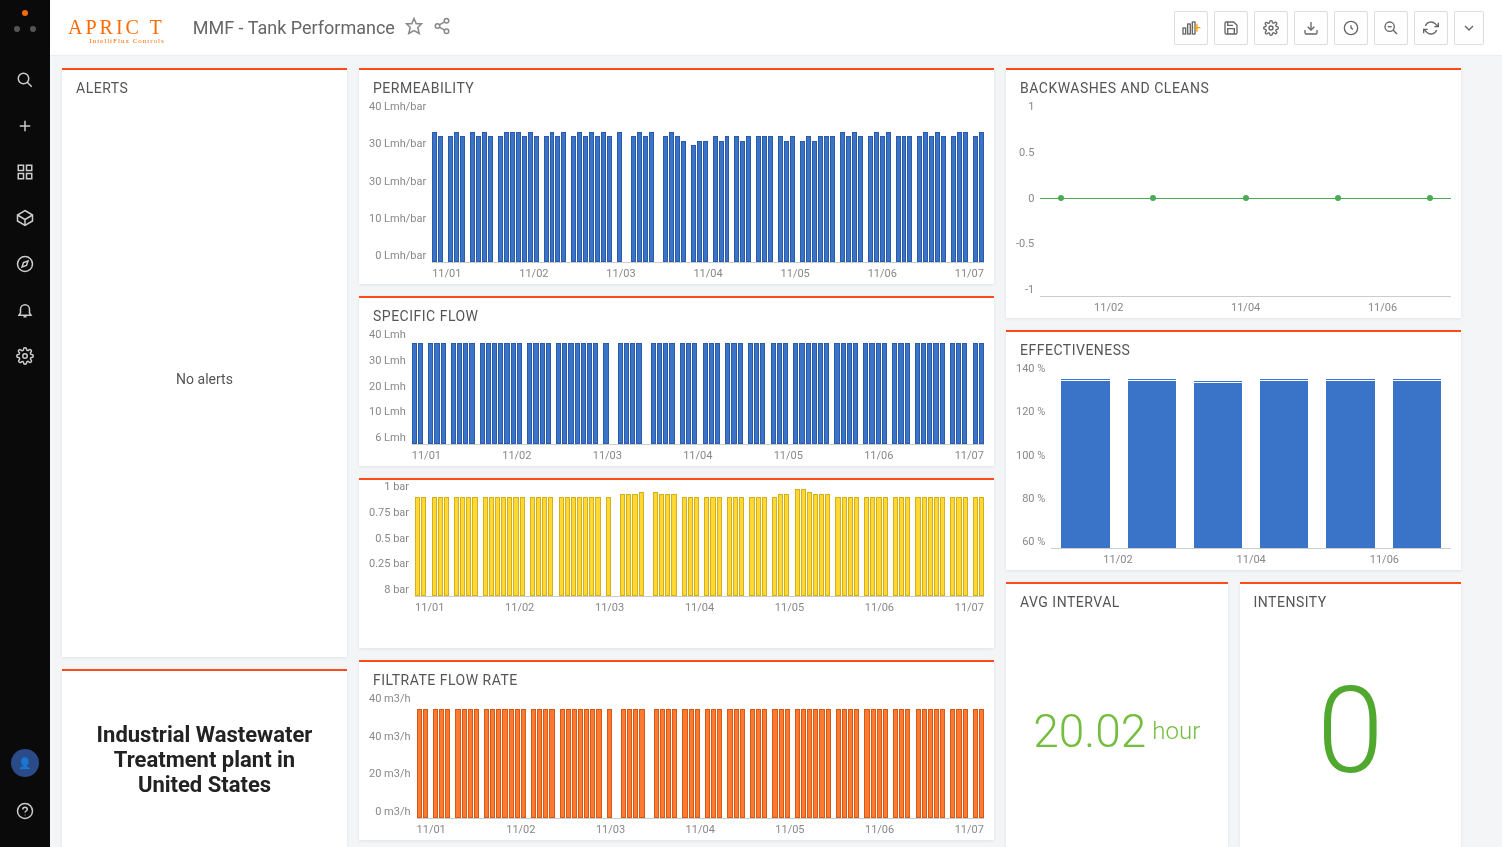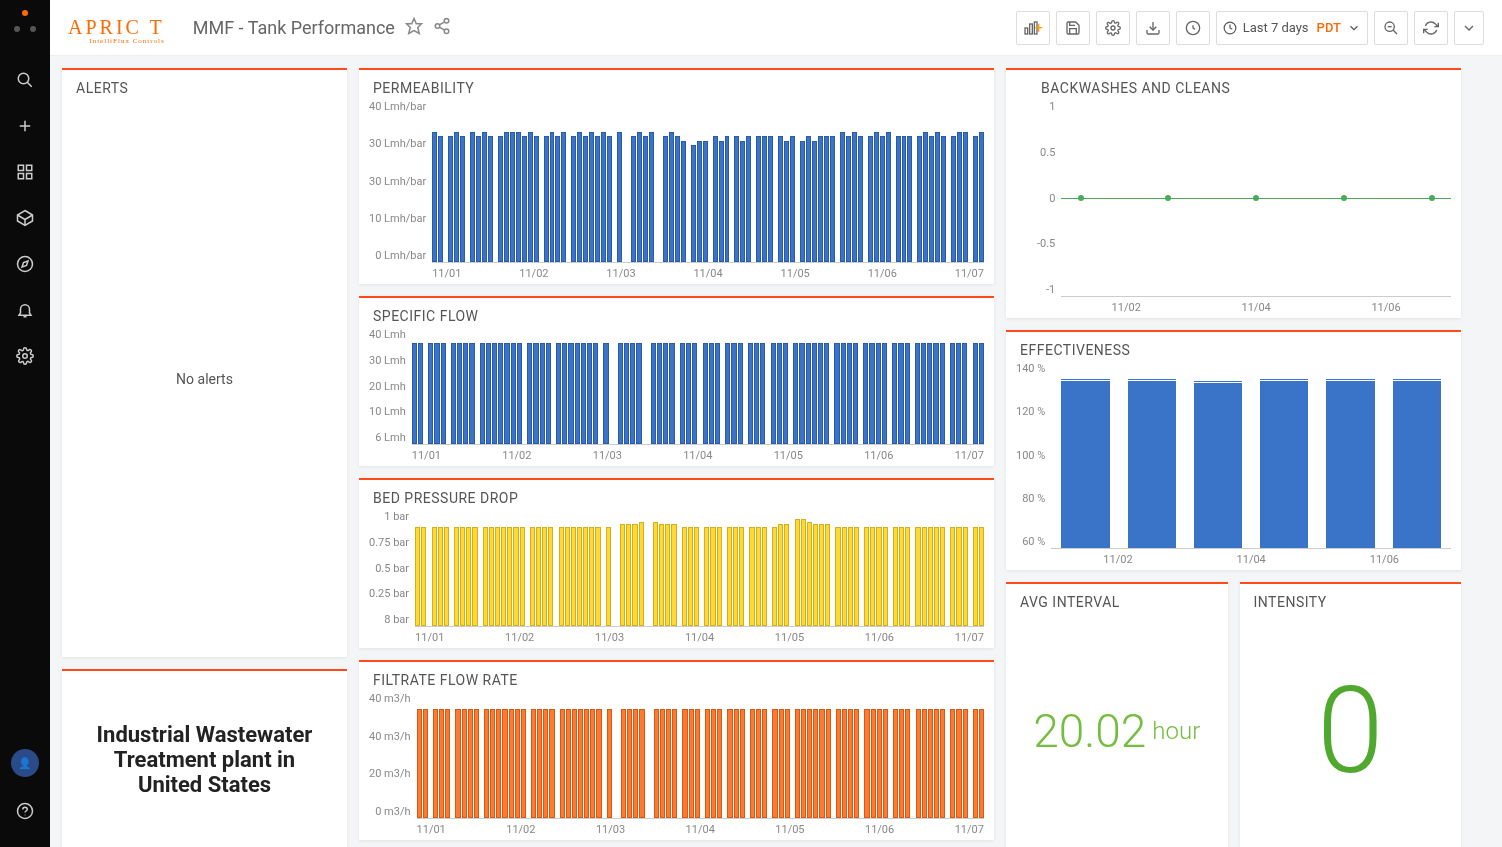--- a/index.html
+++ b/index.html
@@ -183,31 +183,20 @@
               <polyline points="7 10 12 15 17 10"></polyline>
               <line x1="12" y1="15" x2="12" y2="3"></line>
             </svg>
           </div>
         <div class="tb-btn">
             <svg viewBox="0 0 24 24" fill="none" stroke="currentColor" stroke-width="2">
               <circle cx="12" cy="12" r="10"></circle>
               <polyline points="12 8 12 12 15 14"></polyline>
             </svg>
           </div>
-        <div class="tb-btn time-picker">
-          <svg viewBox="0 0 24 24" fill="none" stroke="currentColor" stroke-width="2">
-              <circle cx="12" cy="12" r="10"></circle>
-              <polyline points="12 6 12 12 16 14"></polyline>
-            </svg>
-          <span>Last 7 days</span>
-          <span class="tz">PDT</span>
-          <svg viewBox="0 0 24 24" fill="none" stroke="currentColor" stroke-width="2">
-              <polyline points="6 9 12 15 18 9"></polyline>
-            </svg>
-        </div>
         <div class="tb-btn">
             <svg viewBox="0 0 24 24" fill="none" stroke="currentColor" stroke-width="2">
               <circle cx="10" cy="10" r="7"></circle>
               <line x1="21" y1="21" x2="15" y2="15"></line>
               <line x1="7" y1="10" x2="13" y2="10"></line>
             </svg>
           </div>
         <div class="tb-btn">
             <svg viewBox="0 0 24 24" fill="none" stroke="currentColor" stroke-width="2">
               <polyline points="23 4 23 10 17 10"></polyline>
@@ -482,21 +471,20 @@
                   <span>11/04</span>
                   <span>11/05</span>
                   <span>11/06</span>
                   <span>11/07</span>
                 </div>
             </div>
           </div>
         </div>
 
         <div class="panel chart-panel short">
-          <div class="panel-title">BED PRESSURE DROP</div>
           <div class="chart-body">
             <div class="chart-yaxis">
                 <span>1 bar</span>
                 <span>0.75 bar</span>
                 <span>0.5 bar</span>
                 <span>0.25 bar</span>
                 <span>8 bar</span>
               </div>
             <div class="chart-plot">
               <div class="bars">
@@ -734,21 +722,21 @@
                   <span>11/05</span>
                   <span>11/06</span>
                   <span>11/07</span>
                 </div>
             </div>
           </div>
         </div>
       </div>
 
       <div class="col-right">
-        <div class="panel" style="height:250px;padding-left:21px;">
+        <div class="panel" style="height:250px;">
           <div class="panel-title">BACKWASHES AND CLEANS</div>
           <div class="line-chart-body">
             <div class="chart-yaxis">
                 <span>1</span>
                 <span>0.5</span>
                 <span>0</span>
                 <span>-0.5</span>
                 <span>-1</span>
               </div>
             <div class="chart-plot">

